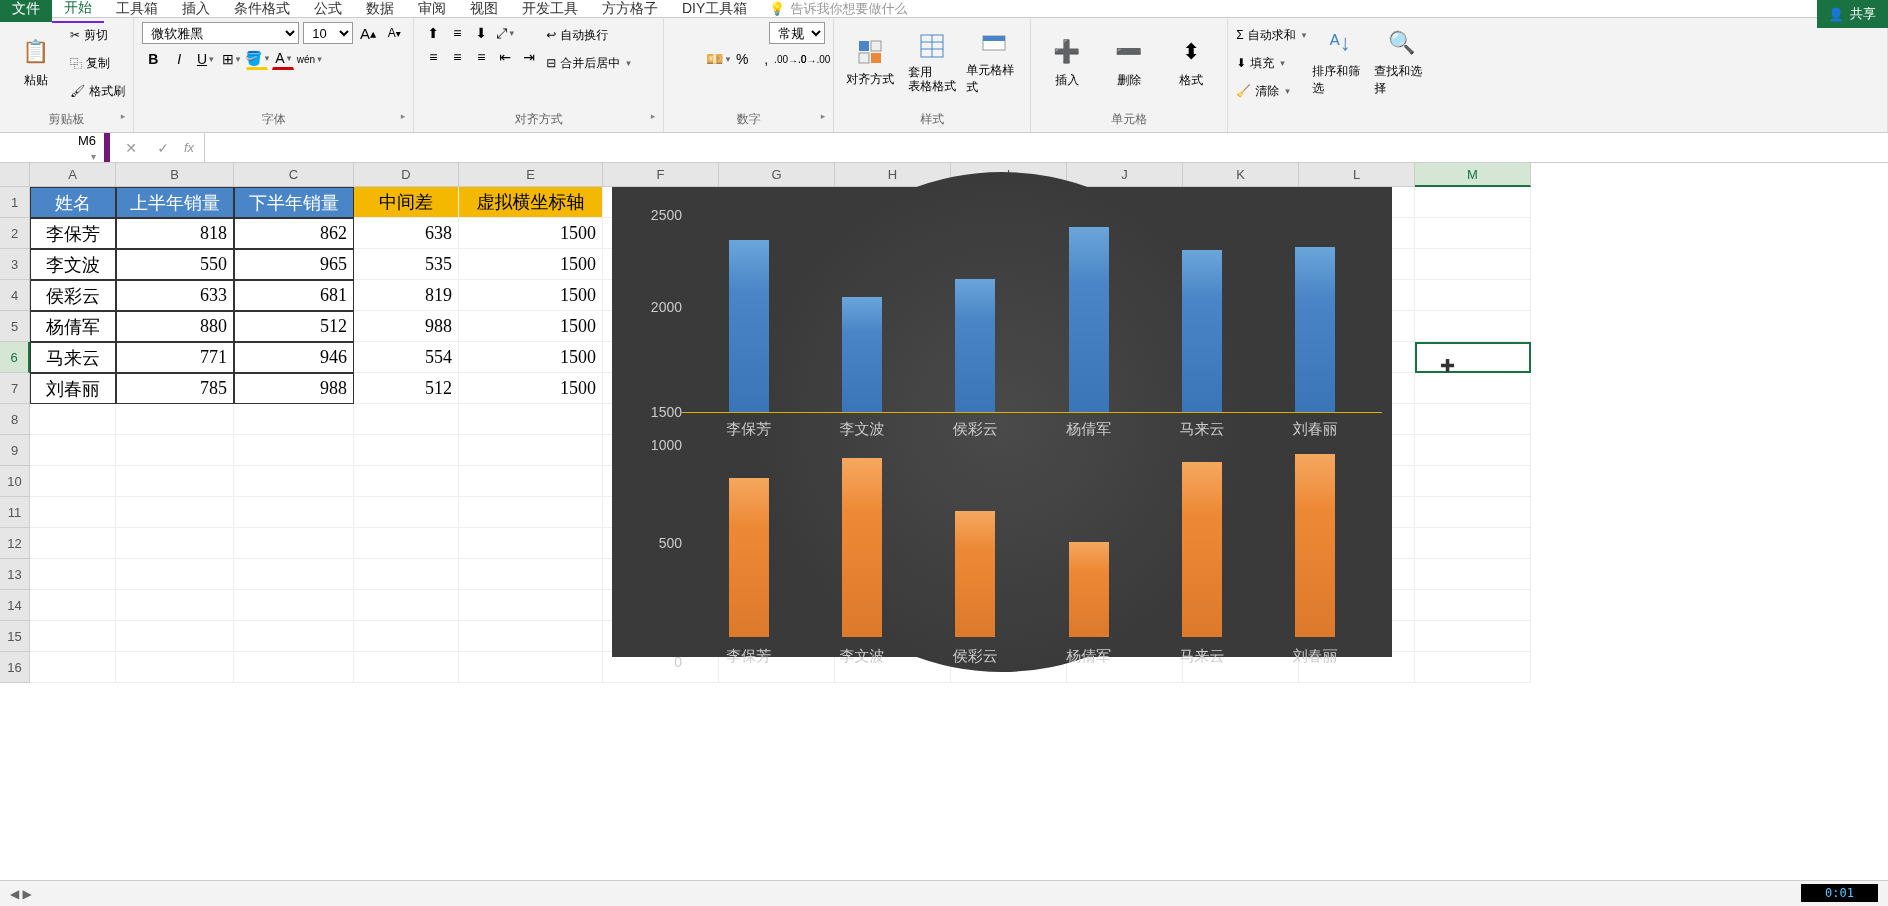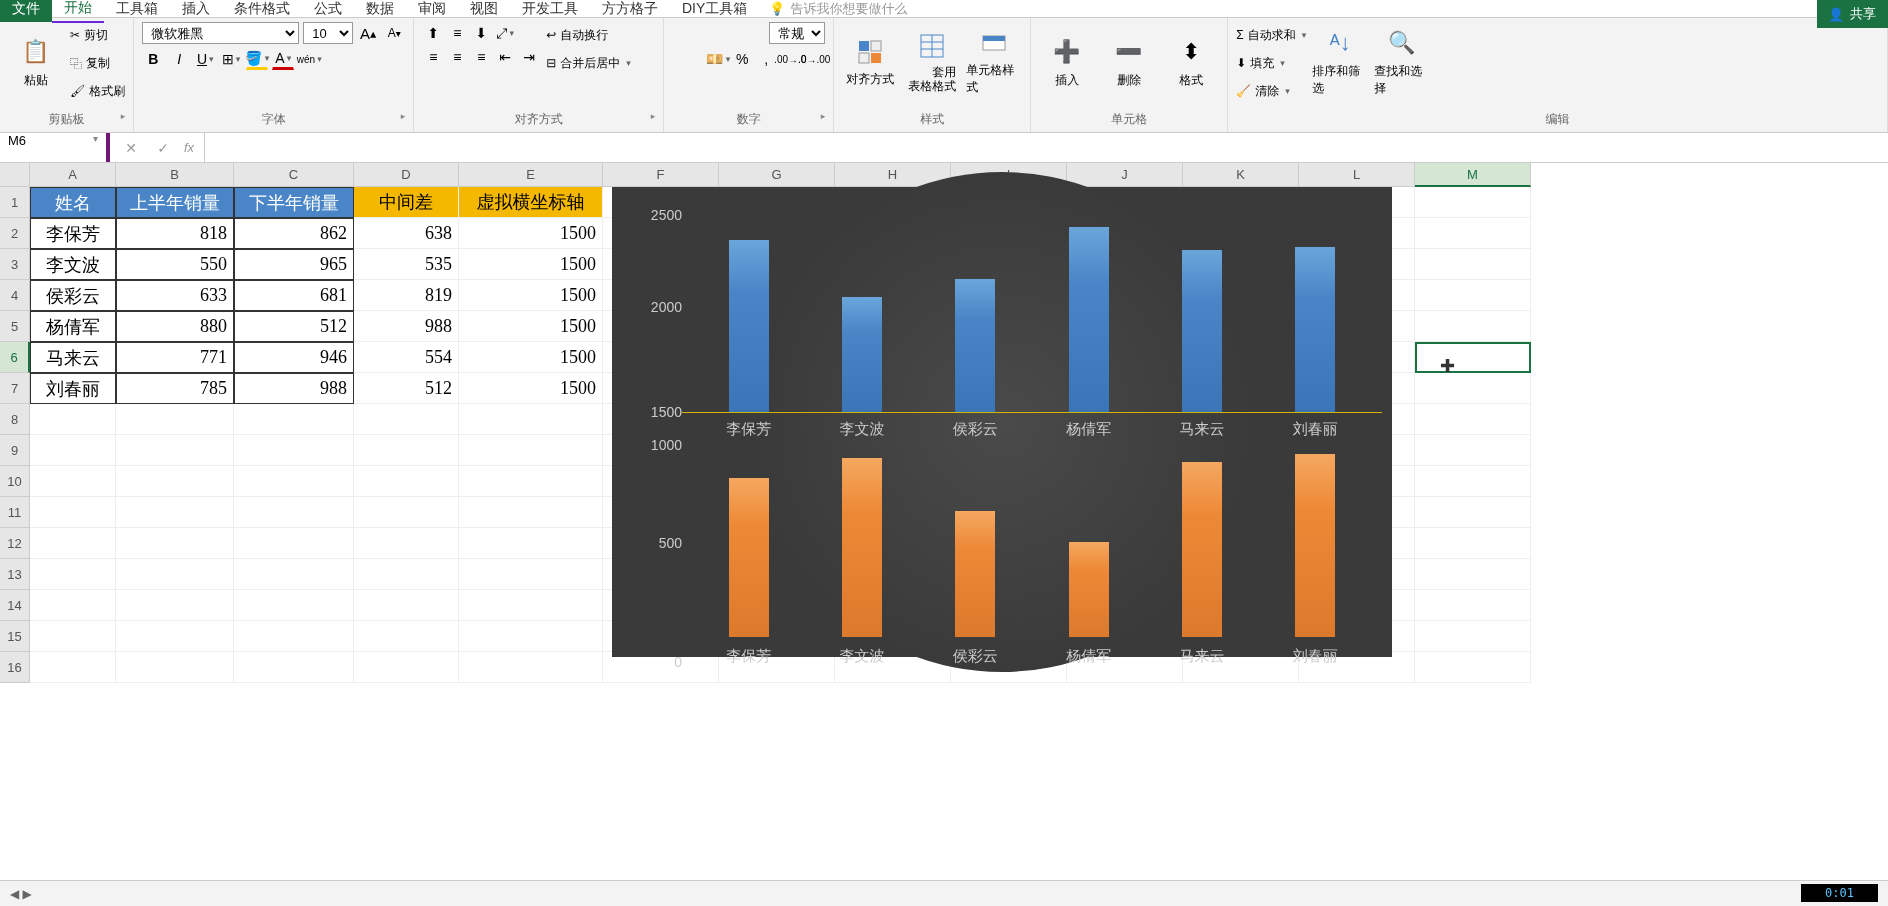--- a/index.html
+++ b/index.html
@@ -24,21 +24,21 @@
 .big-btn { display: flex; flex-direction: column; align-items: center; justify-content: center; width: 56px; height: 80px; cursor: pointer; font-size: 12px; gap: 4px; }
 .big-btn .icon-box { width: 32px; height: 32px; display: flex; align-items: center; justify-content: center; font-size: 22px; }
 .small-row { display: flex; align-items: center; gap: 4px; height: 26px; font-size: 12px; cursor: pointer; }
 .vcol { display: flex; flex-direction: column; gap: 2px; }
 .icon-btn { width: 22px; height: 22px; display: inline-flex; align-items: center; justify-content: center; cursor: pointer; border: 1px solid transparent; font-size: 14px; }
 .sel { border: 1px solid #999; background: #fff; height: 22px; font-size: 13px; padding: 0 4px; }
 .dropdown-arrow::after { content: "▾"; font-size: 9px; margin-left: 2px; color: #666; }
 
 
 .formula-bar { display: flex; align-items: center; height: 30px; border-bottom: 1px solid #ccc; }
-.name-box { width: 110px; border-right: 4px solid #701a75; padding: 0 8px; height: 100%; display: flex; align-items: flex-start; justify-content: space-between; }
+.name-box { width: 110px; border-right: 6px solid #701a75; padding: 0 8px; height: 100%; display: flex; align-items: flex-end; justify-content: space-between; flex-direction: column; }
 .fx-btns { display: flex; align-items: center; gap: 10px; padding: 0 10px; border-right: 1px solid #ccc; height: 100%; color: #999; }
 .fx-input { flex: 1; padding: 0 8px; height: 100%; display: flex; align-items: center; }
 
 
 .sheet-area { position: relative; height: calc(906px - 28px - 115px - 30px - 26px); overflow: hidden; }
 .sheet { display: grid; grid-template-columns: 30px 86px 118px 120px 105px 144px repeat(7, 116px) 116px; }
 .col-header, .row-header, .corner { background: #e6e6e6; border-right: 1px solid #ccc; border-bottom: 1px solid #ccc; text-align: center; font-size: 13px; color: #555; display: flex; align-items: center; justify-content: center; height: 24px; }
 .row-header { height: 31px; }
 .col-header.selected { background: #d5e6d5; color: #1a7243; border-bottom: 2px solid #1a7243; }
 .row-header.selected { background: #d5e6d5; color: #1a7243; border-right: 2px solid #1a7243; }
@@ -204,21 +204,21 @@
           </svg>
         <span>对齐方式</span>
       </div>
       <div class="big-btn">
         <svg class="ribbon-icon">
             <rect x="4" y="4" width="22" height="22" fill="none" stroke="#4a86c7"></rect>
             <line x1="4" y1="11" x2="26" y2="11" stroke="#4a86c7"></line>
             <line x1="4" y1="18" x2="26" y2="18" stroke="#4a86c7"></line>
             <line x1="15" y1="4" x2="15" y2="26" stroke="#4a86c7"></line>
           </svg>
-        <span style="white-space:pre-line;text-align:right;line-height:1.2">套用
+        <span style="white-space:pre-line;text-align:left;line-height:1.2">套用
 表格格式</span>
       </div>
       <div class="big-btn">
         <svg class="ribbon-icon">
             <rect x="4" y="8" width="22" height="14" fill="#fff" stroke="#999"></rect>
             <rect x="4" y="8" width="22" height="5" fill="#4a86c7"></rect>
           </svg>
         <span>单元格样式</span>
       </div>
     </div>
@@ -261,21 +261,20 @@
       </div>
       <div class="big-btn">
           <span class="icon-box" style="color:#4a86c7">ᴬ↓</span>
           <span>排序和筛选</span>
         </div>
       <div class="big-btn">
           <span class="icon-box" style="color:#4a86c7">🔍</span>
           <span>查找和选择</span>
         </div>
     </div>
-    <div class="ribbon-group-label no-launcher">编辑</div>
   </div>
 </div>
 
 <div class="formula-bar">
   <div class="name-box">
     <span>M6</span>
     <span style="font-size:10px;color:#888">▾</span>
   </div>
   <div class="fx-btns">
     <span class="icon-btn">✕</span>

